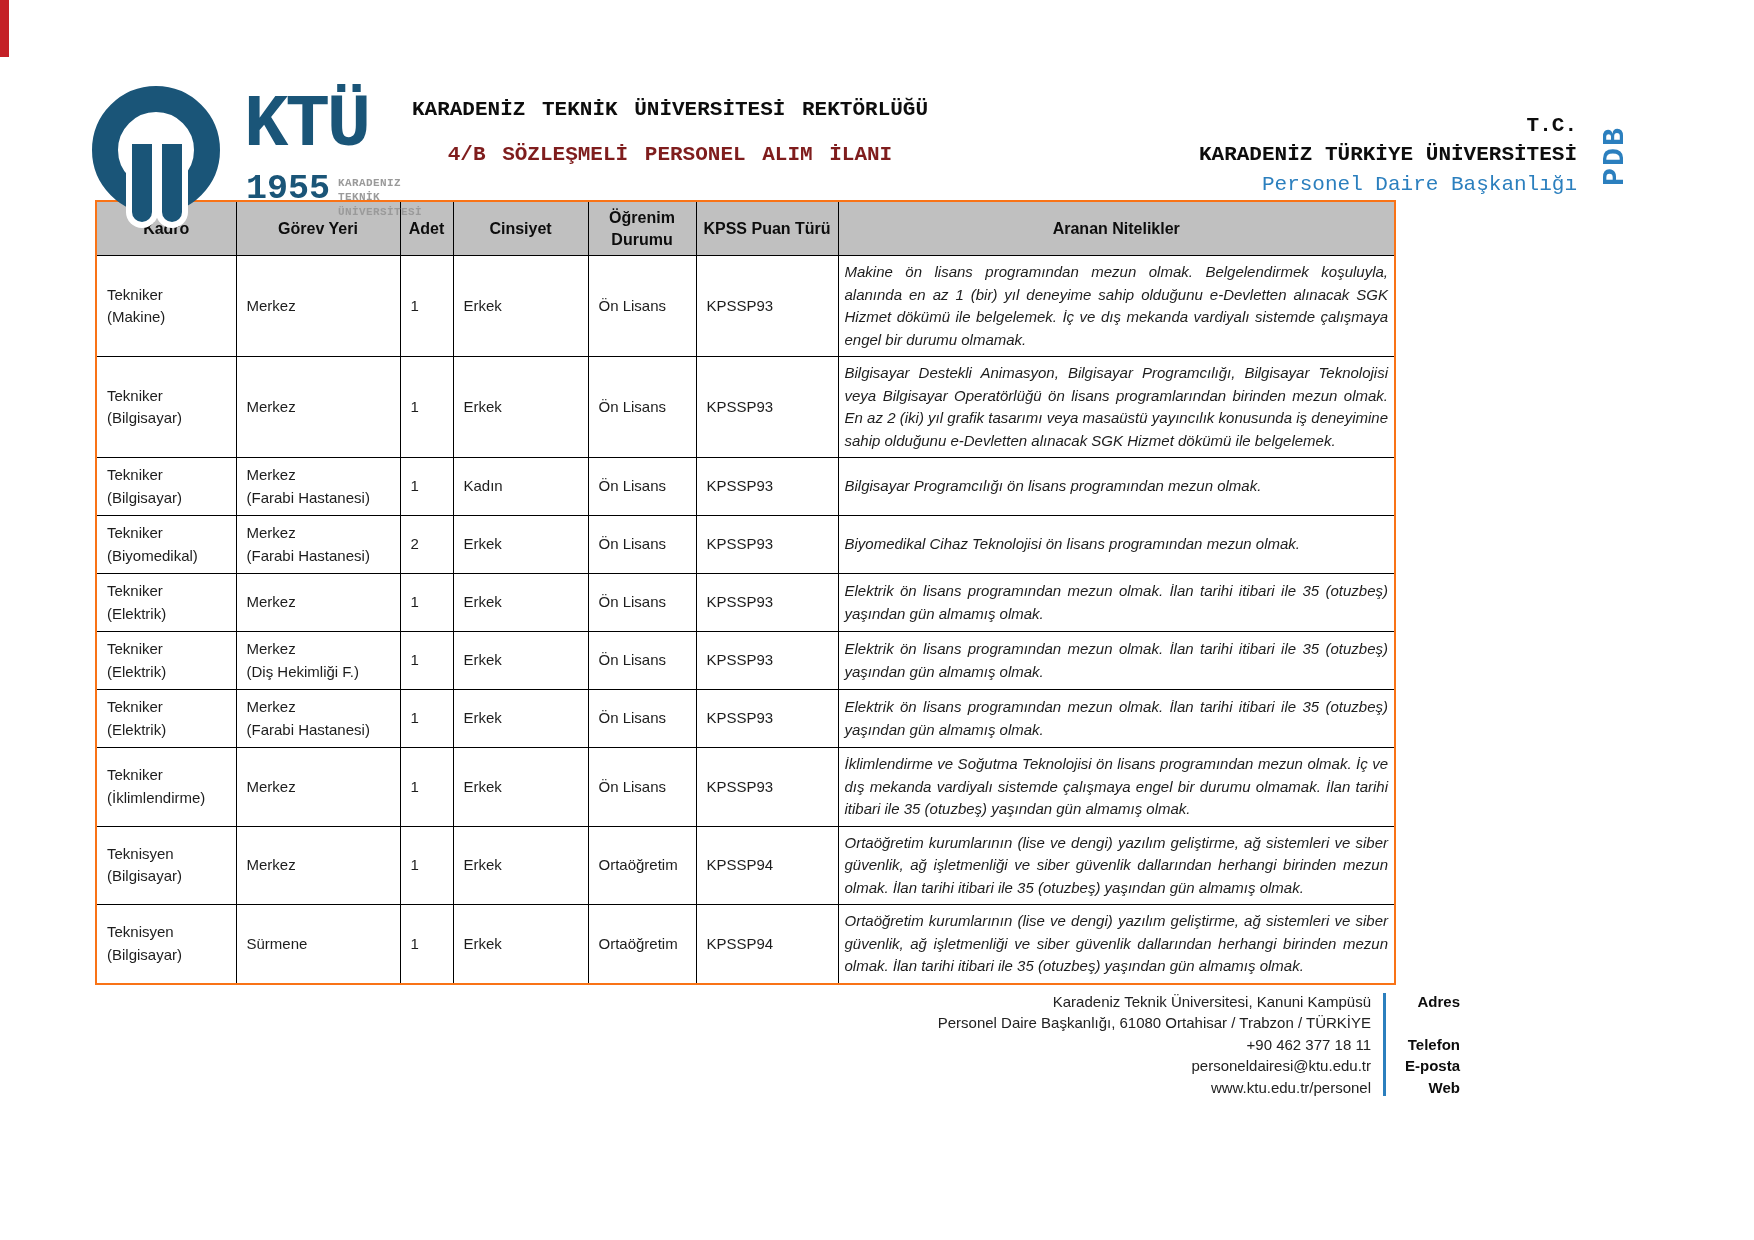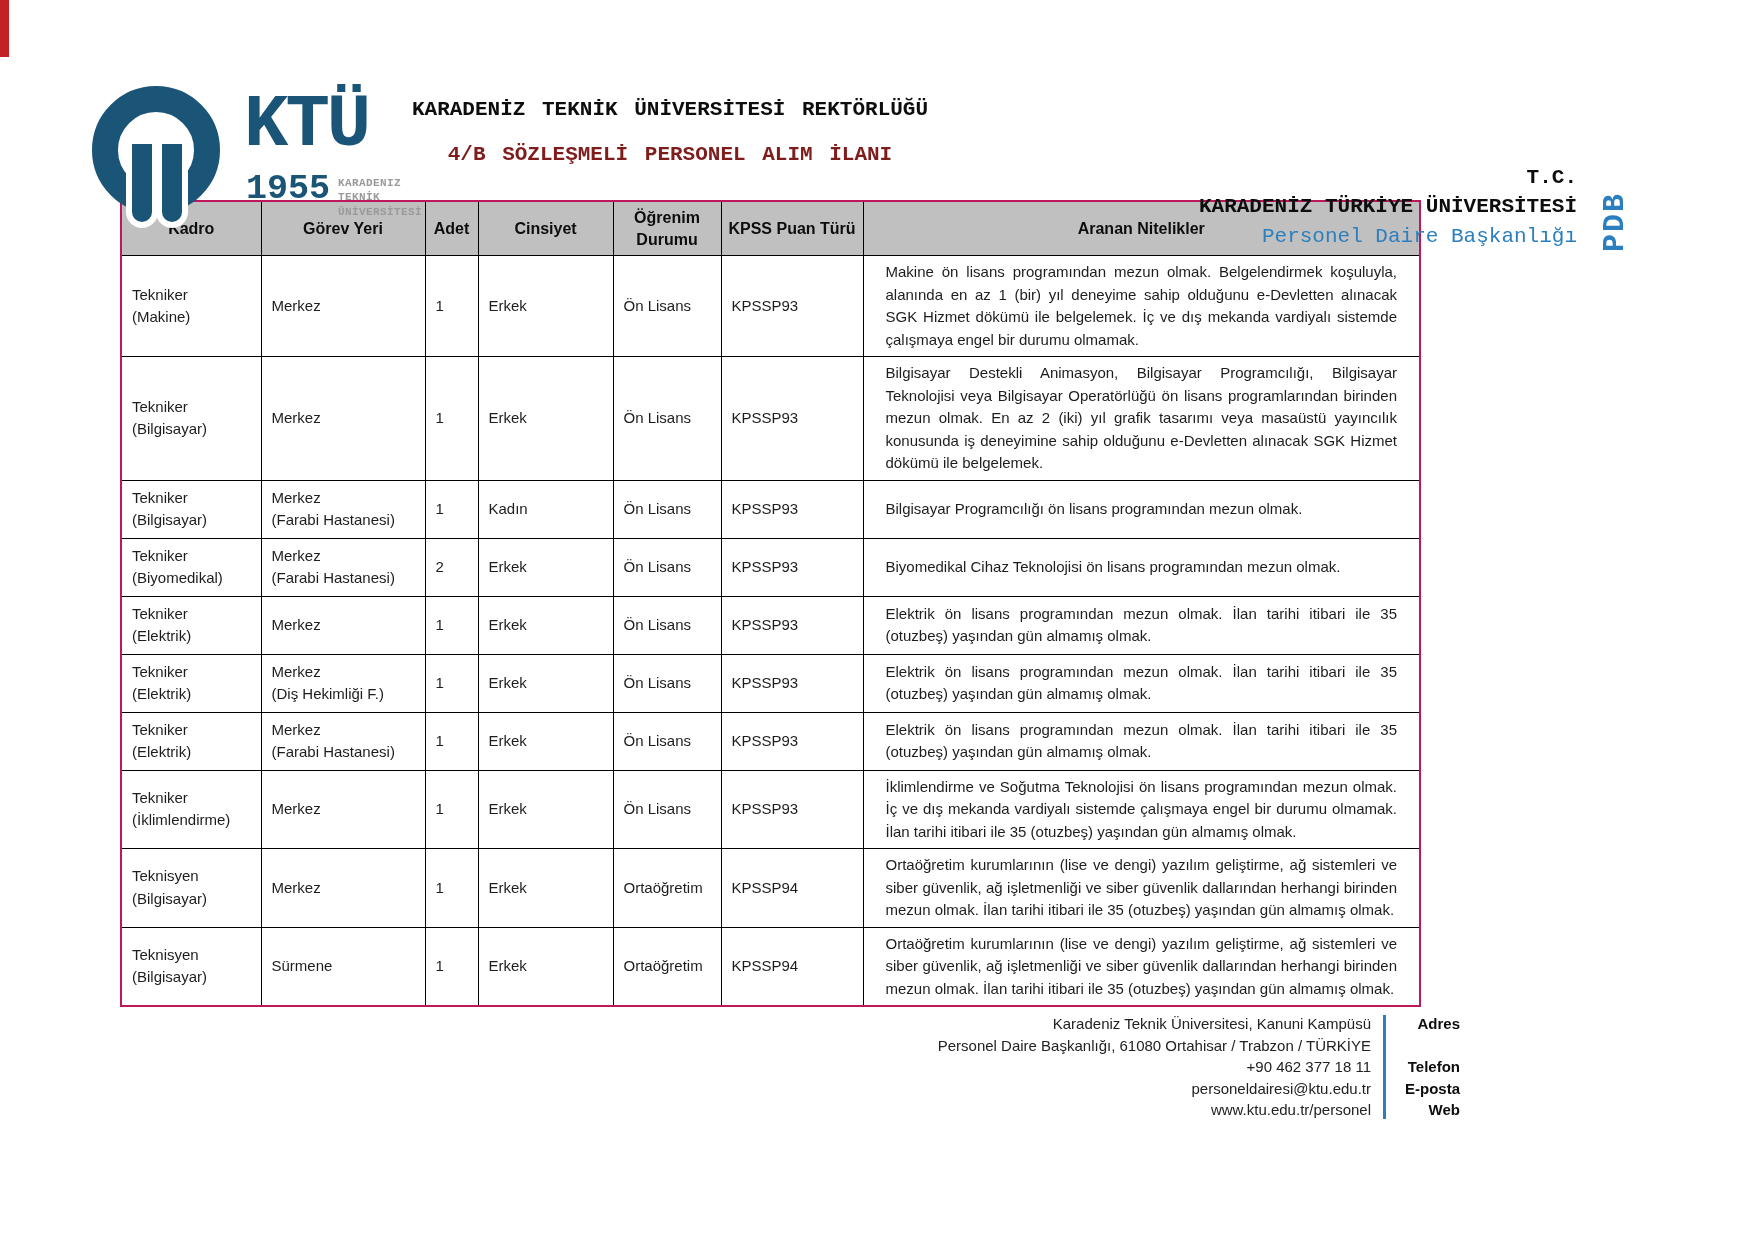--- a/index.html
+++ b/index.html
@@ -48,51 +48,51 @@
   .logo-name{
     position:absolute;left:246px;top:90px;
     font-size:11px;font-weight:600;color:#9a9a9a;
     line-height:1.3;letter-spacing:.4px;white-space:pre-line;
   }
 
   .title-block{position:absolute;left:360px;top:98px;width:620px;text-align:center;}
   .title-main{font-size:21px;font-weight:700;word-spacing:4px;color:#0d0d0d;}
   .title-sub{margin-top:22px;font-size:21px;font-weight:700;word-spacing:4px;color:#7f1d1d;}
 
-  .tc-block{position:absolute;top:60px;right:118px;display:flex;align-items:flex-end;height:192px;}
+  .tc-block{position:absolute;top:60px;right:118px;display:flex;align-items:center;height:192px;}
   .tc-text{display:flex;flex-direction:column;justify-content:flex-end;text-align:right;padding-right:12px;}
   .tc-l1,.tc-l2,.tc-l3{font-size:21px;font-weight:700;color:#0d0d0d;line-height:1.38;}
   .tc-l4{font-size:21px;font-weight:400;color:var(--brand-blue);line-height:1.45;}
   .tc-line{width:5px;background:var(--brand-blue);}
   .pdb-wrap{width:42px;display:flex;align-items:flex-end;justify-content:center;}
   .pdb{
     writing-mode:vertical-rl;transform:rotate(180deg);
     font-size:30px;font-weight:800;letter-spacing:2px;color:var(--brand-blue);
   }
 
   
   table.doc-table{
-    margin-left:120px;width:1299px;
+    margin-left:95px;width:1299px;
     border-collapse:collapse;table-layout:fixed;
-    border:2px solid #be185d;
+    border:2px solid #f97316;
   }
   .doc-table th{
     background:var(--header-gray);
     border:1px solid #000;
     font-size:16px;font-weight:700;color:#0d0d0d;
     text-align:center;padding:5px 4px;line-height:1.35;
   }
   .doc-table td{
     border:1px solid #000;
     font-size:15px;line-height:1.5;color:var(--ink);
     padding:6px 10px;vertical-align:middle;
     white-space:pre-line;
   }
   .doc-table td.niteli{
-    text-align:justify;white-space:normal;padding:5px 22px;
+    text-align:justify;white-space:normal;padding:5px 6px;font-style:italic;
   }
   col.c-kadro{width:140px;} col.c-gorev{width:164px;} col.c-adet{width:53px;}
   col.c-cins{width:135px;}  col.c-ogr{width:108px;}   col.c-kpss{width:142px;}
   col.c-nit{width:557px;}
 
   
   .footer{
     display:flex;justify-content:flex-end;align-items:stretch;
     margin:6px 294px 0 0;
   }

